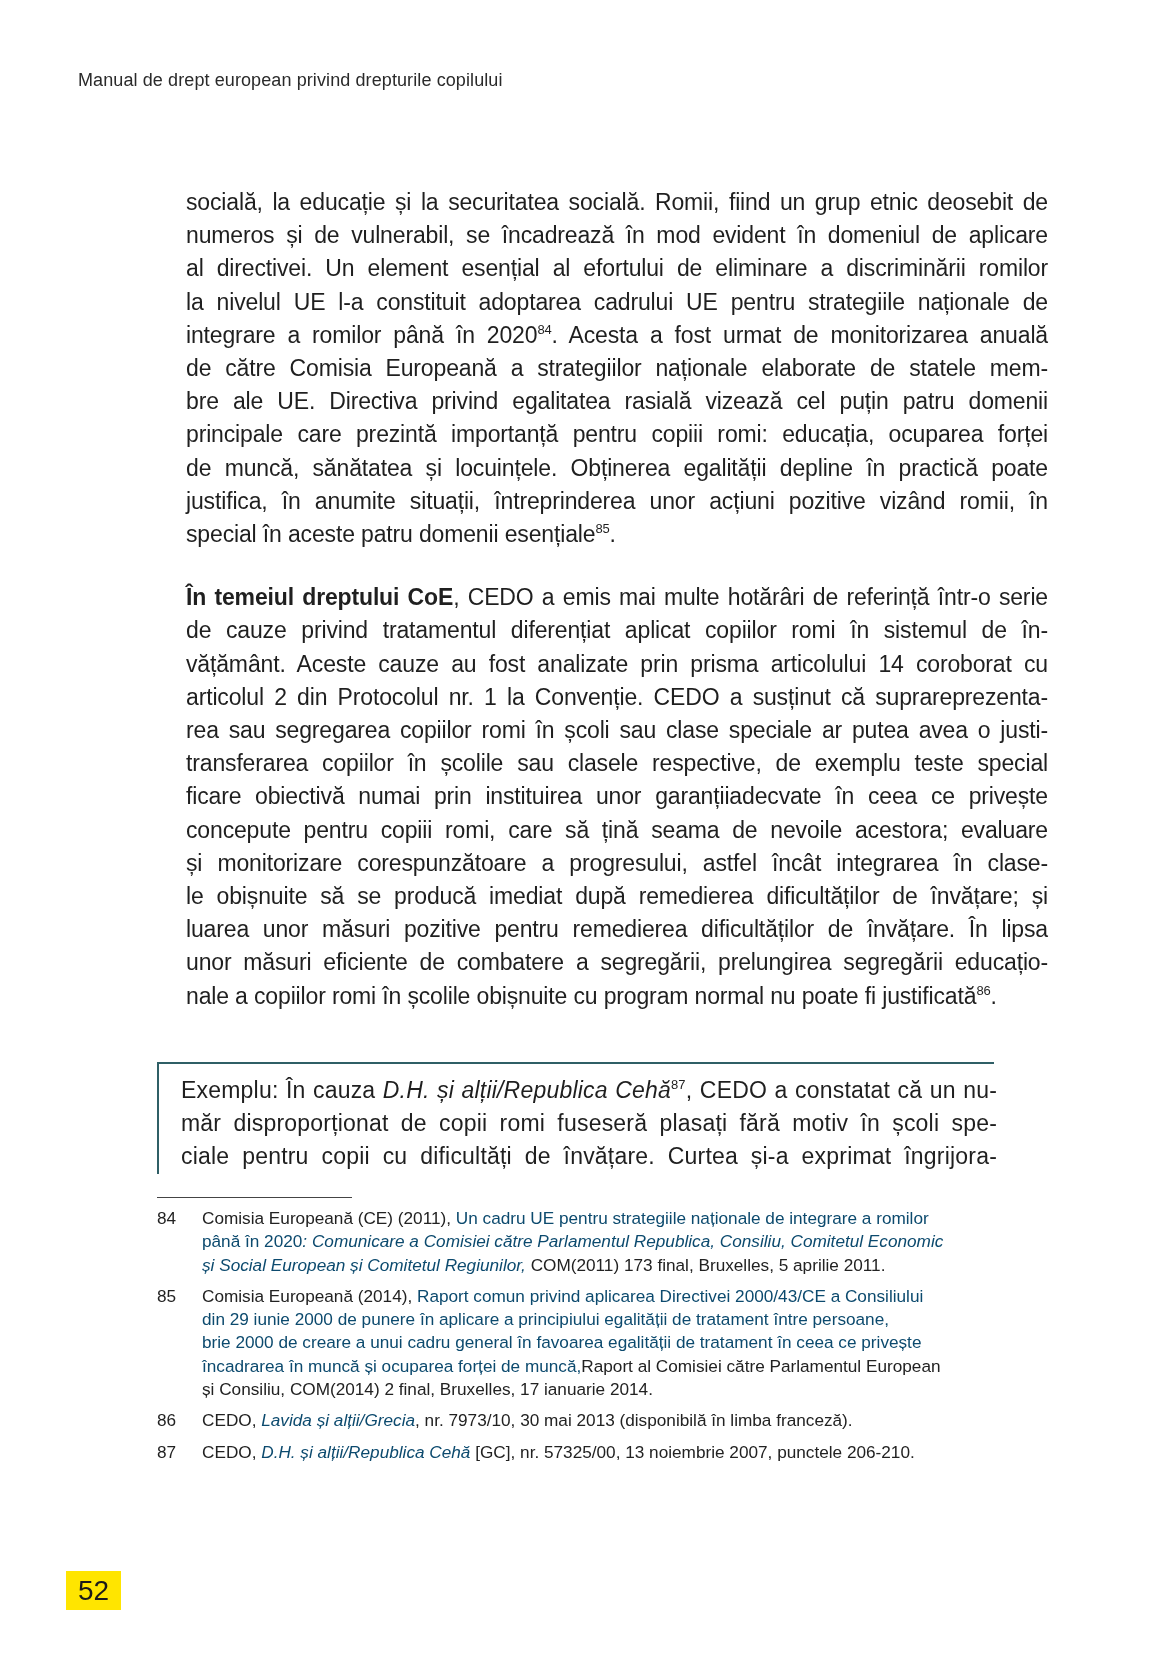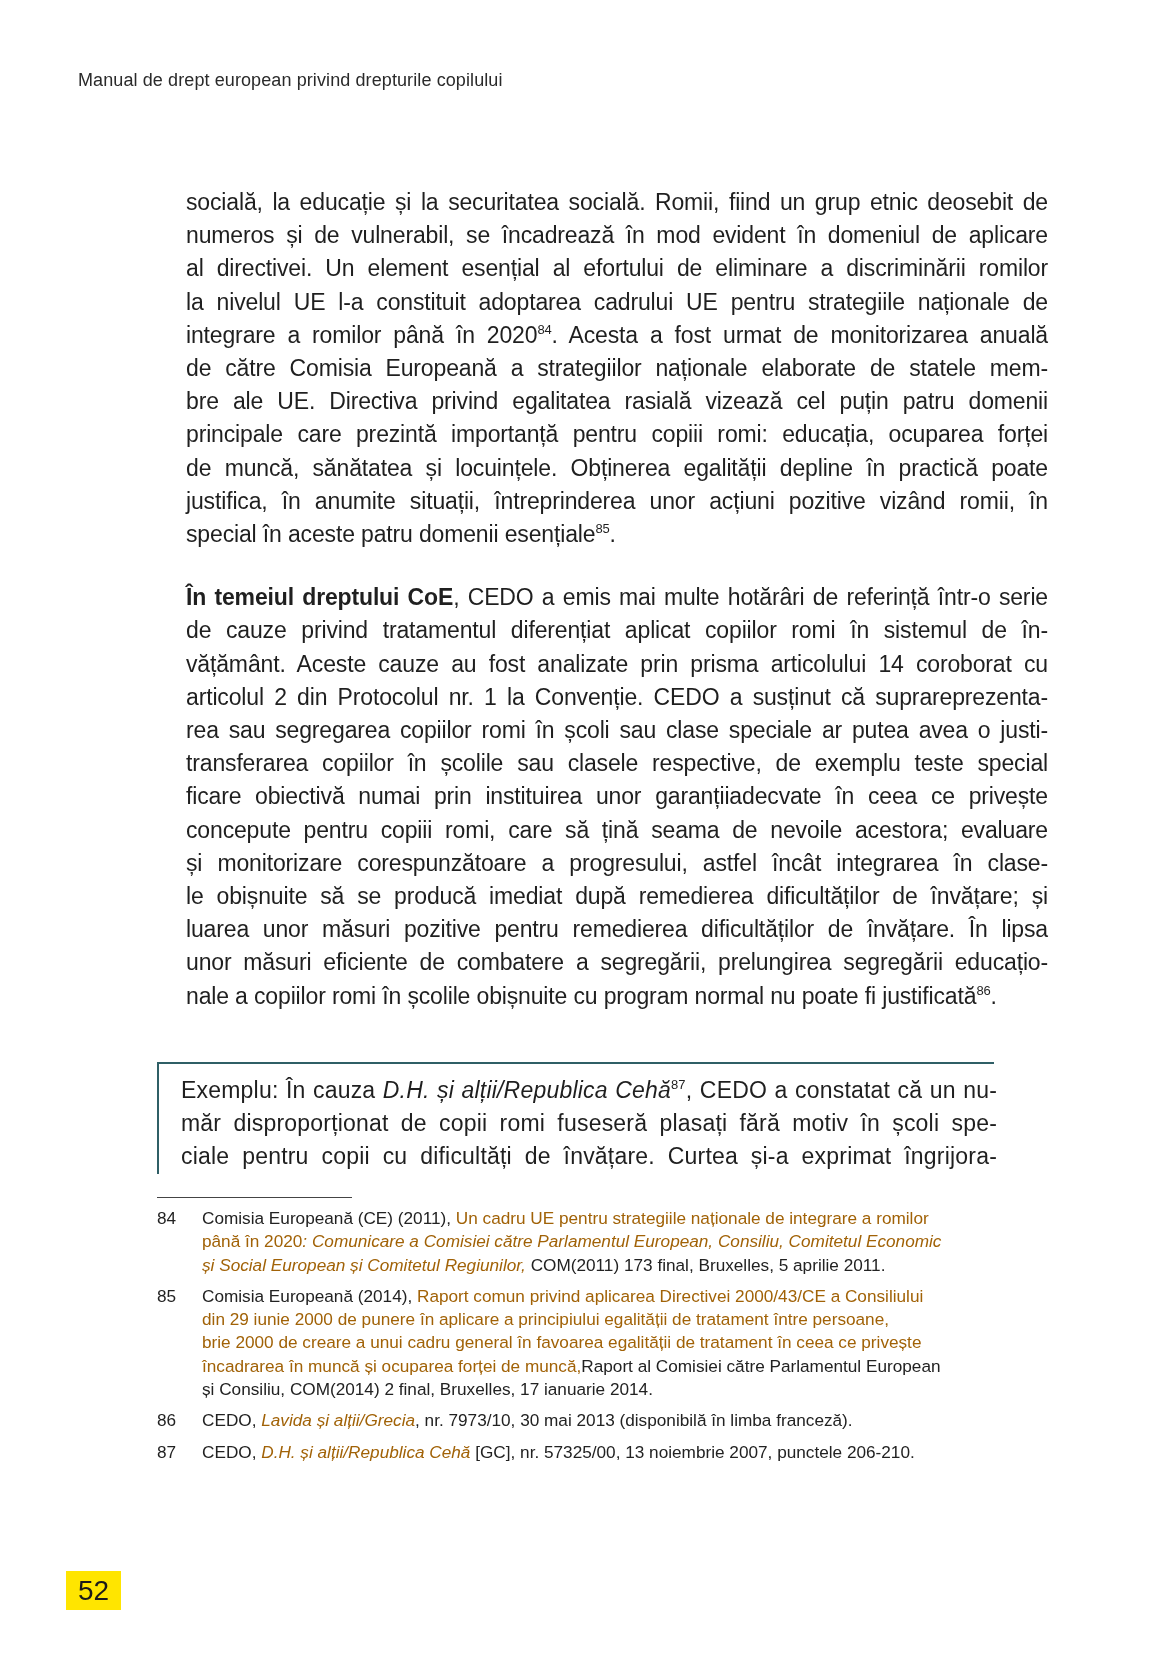--- a/index.html
+++ b/index.html
@@ -106,21 +106,21 @@
       margin-bottom: 8px;
     }
     .fn-num {
       width: 45px;
       flex: 0 0 45px;
     }
     .fn-body {
       flex: 1;
     }
     .fn-body .line { text-align-last: left; text-align: left; white-space: nowrap; }
-    .link { color: #a16207; }
+    .link { color: #0c4a6e; }
     .link.ital { font-style: italic; }
     .page-number {
       position: absolute;
       left: 66px;
       top: 1571px;
       width: 55px;
       height: 39px;
       background: #ffe500;
       color: #1a1a1a;
       font-size: 28px;
@@ -173,21 +173,21 @@
   </div>
 </div>
 
 <div class="fn-rule"></div>
 
 <div class="footnotes">
   <div class="fn">
     <div class="fn-num">84</div>
     <div class="fn-body">
       <span class="line"><span>Comisia Europeană (CE) (2011), </span><span class="link">Un cadru UE pentru strategiile naționale de integrare a romilor</span></span>
-      <span class="line"><span class="link">până în 2020</span><span class="link ital">: Comunicare a Comisiei către Parlamentul European, Consiliu, Comitetul Economic</span></span>
+      <span class="line"><span class="link">până în 2020</span><span class="link ital">: Comunicare a Comisiei către Parlamentul Republica, Consiliu, Comitetul Economic</span></span>
       <span class="line"><span class="link ital">și Social European și Comitetul Regiunilor,</span><span> COM(2011) 173 final, Bruxelles, 5 aprilie 2011.</span></span>
     </div>
   </div>
 
   <div class="fn">
     <div class="fn-num">85</div>
     <div class="fn-body">
       <span class="line"><span>Comisia Europeană (2014), </span><span class="link">Raport comun privind aplicarea Directivei 2000/43/CE a Consiliului</span></span>
       <span class="line link">din 29 iunie 2000 de punere în aplicare a principiului egalității de tratament între persoane,</span>
       <span class="line link">brie 2000 de creare a unui cadru general în favoarea egalității de tratament în ceea ce privește</span>

